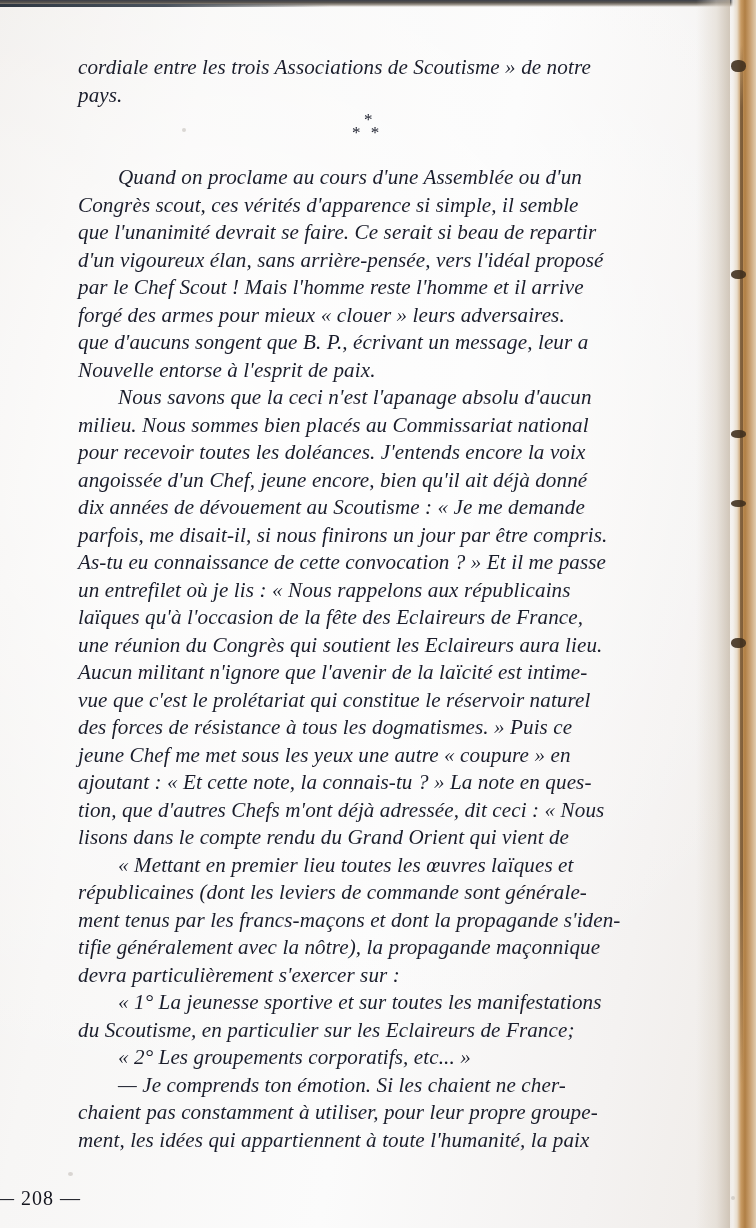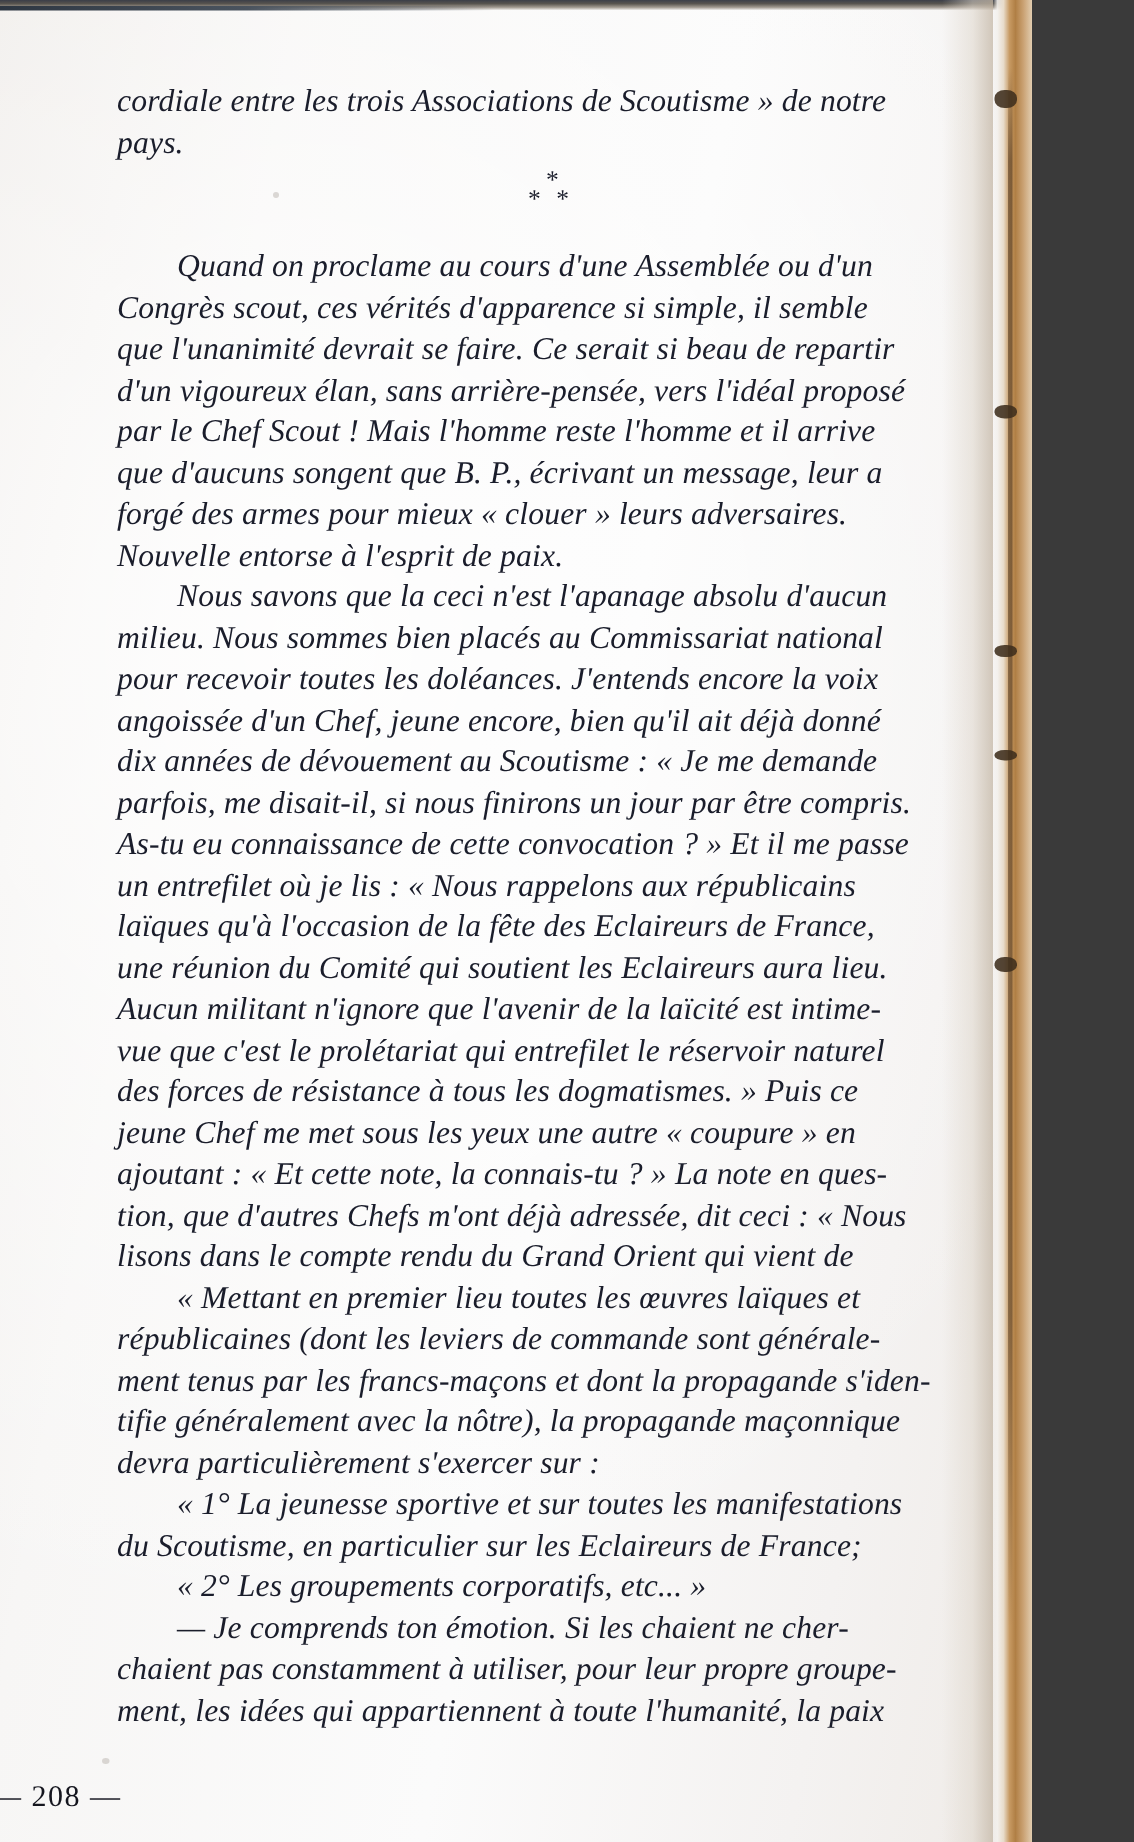--- a/index.html
+++ b/index.html
@@ -4,21 +4,21 @@
 <title>Scanned book page 208</title>
 <style>
   html, body {
     margin: 0;
     padding: 0;
     background: #3a3a3a;
   }
 
   .page {
     position: relative;
-    width: 688px;
+    width: 756px;
     height: 1228px;
     overflow: hidden;
     background: #f5f3f2;
     font-family: "Liberation Serif", "DejaVu Serif", serif;
     
     background-image:
       radial-gradient(ellipse 120% 80% at 30% 35%, rgba(255,255,255,0.85) 0%, rgba(255,255,255,0.0) 70%),
       linear-gradient(100deg, #efece9 0%, #f7f6f5 22%, #fbfbfb 55%, #f4f2f1 82%, #efebe7 100%);
   }
 
@@ -175,36 +175,36 @@
     <div class="line">pays.</div>
 
     <div class="line">&nbsp;</div>
     <div class="line">&nbsp;</div>
 
     <div class="line"><span class="indent"></span><span>Quand on proclame au cours d'une Assemblée ou d'un</span></div>
     <div class="line">Congrès scout, ces vérités d'apparence si simple, il semble</div>
     <div class="line">que l'unanimité devrait se faire. Ce serait si beau de repartir</div>
     <div class="line">d'un vigoureux élan, sans arrière-pensée, vers l'idéal proposé</div>
     <div class="line">par le Chef Scout ! Mais l'homme reste l'homme et il arrive</div>
+    <div class="line">forgé des armes pour mieux « clouer » leurs adversaires.</div>
     <div class="line">que d'aucuns songent que B. P., écrivant un message, leur a</div>
-    <div class="line">forgé des armes pour mieux « clouer » leurs adversaires.</div>
     <div class="line">Nouvelle entorse à l'esprit de paix.</div>
 
     <div class="line"><span class="indent"></span><span>Nous savons que la ceci n'est l'apanage absolu d'aucun</span></div>
     <div class="line">milieu. Nous sommes bien placés au Commissariat national</div>
     <div class="line">pour recevoir toutes les doléances. J'entends encore la voix</div>
     <div class="line">angoissée d'un Chef, jeune encore, bien qu'il ait déjà donné</div>
     <div class="line">dix années de dévouement au Scoutisme : « Je me demande</div>
     <div class="line">parfois, me disait-il, si nous finirons un jour par être compris.</div>
     <div class="line">As-tu eu connaissance de cette convocation ? » Et il me passe</div>
     <div class="line">un entrefilet où je lis : « Nous rappelons aux républicains</div>
     <div class="line">laïques qu'à l'occasion de la fête des Eclaireurs de France,</div>
-    <div class="line">une réunion du Comité qui soutient les Eclaireurs aura lieu.</div>
+    <div class="line">une réunion du Congrès qui soutient les Eclaireurs aura lieu.</div>
     <div class="line">Aucun militant n'ignore que l'avenir de la laïcité est intime-</div>
-    <div class="line">vue que c'est le prolétariat qui entrefilet le réservoir naturel</div>
+    <div class="line">vue que c'est le prolétariat qui constitue le réservoir naturel</div>
     <div class="line">des forces de résistance à tous les dogmatismes. » Puis ce</div>
     <div class="line">jeune Chef me met sous les yeux une autre « coupure » en</div>
     <div class="line">ajoutant : « Et cette note, la connais-tu ? » La note en ques-</div>
     <div class="line">tion, que d'autres Chefs m'ont déjà adressée, dit ceci : « Nous</div>
     <div class="line">lisons dans le compte rendu du Grand Orient qui vient de</div>
 
     <div class="line"><span class="indent"></span><span>« Mettant en premier lieu toutes les œuvres laïques et</span></div>
     <div class="line">républicaines (dont les leviers de commande sont générale-</div>
     <div class="line">ment tenus par les francs-maçons et dont la propagande s'iden-</div>
     <div class="line">tifie généralement avec la nôtre), la propagande maçonnique</div>

